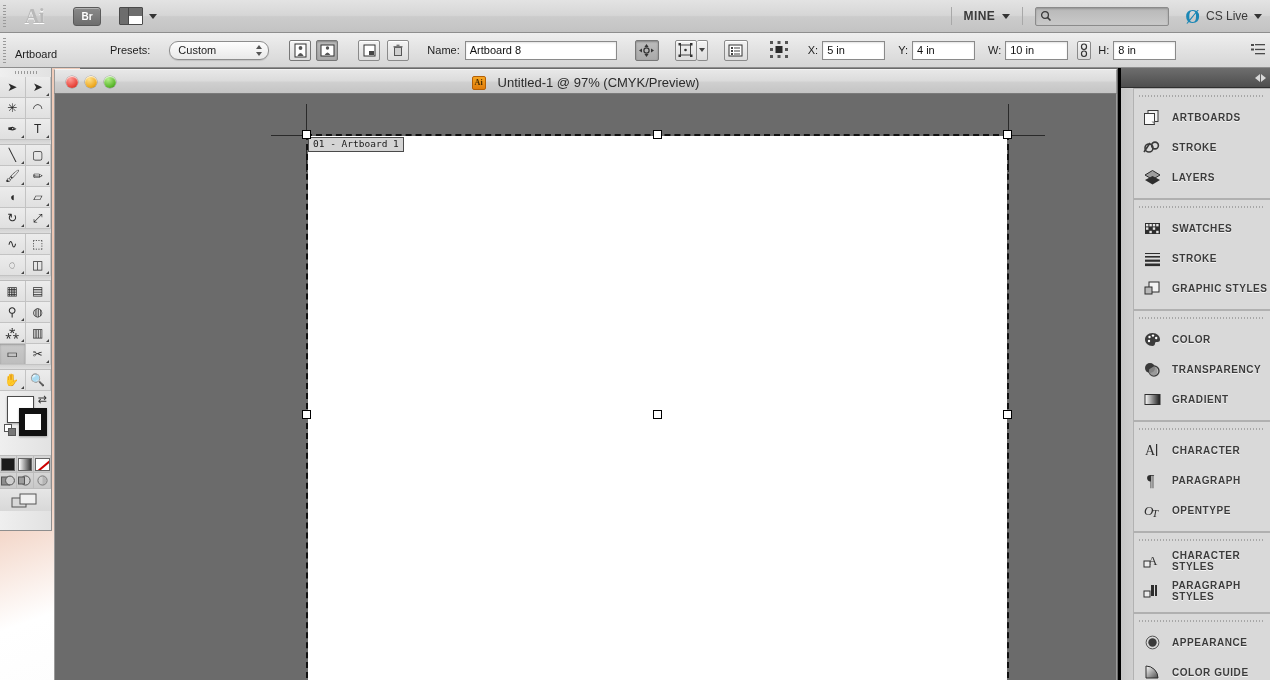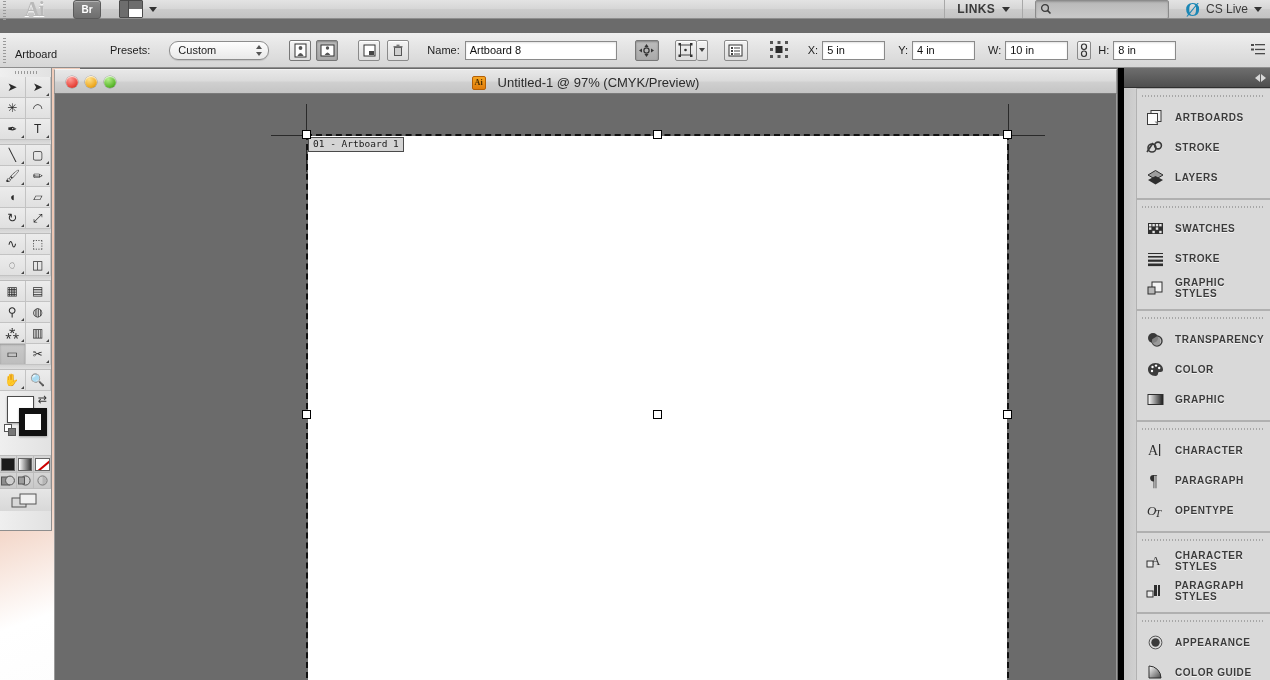--- a/index.html
+++ b/index.html
@@ -13,21 +13,21 @@
   #app{ position:relative; width:1270px; height:680px; overflow:hidden; }
 
   
   .wallpaper{
     position:absolute; left:0; top:68px; width:80px; height:612px;
     background:linear-gradient(160deg,#f0cdbb 0%,#edc6b4 30%,#e8c0ae 55%,#f3d6c8 72%,#ffffff 88%,#fdfdfd 100%);
   }
 
   
   .menubar{
-    position:absolute; left:0; top:0; width:1270px; height:19px;
+    position:absolute; left:0; top:0; width:1270px; height:33px;
     background:linear-gradient(180deg,#e3e3e3 0%,#d6d6d6 48%,#cccccc 52%,#c3c3c3 100%);
     border-bottom:1px solid #8e8e8e;
     display:flex; align-items:center;
   }
   .mb-grip{ width:9px; height:33px; display:flex; align-items:center; justify-content:center;}
   .mb-grip i{ display:block; width:3px; height:23px;
     background-image:repeating-linear-gradient(180deg,#9a9a9a 0 1px,transparent 1px 3px);}
   .ai-logo{
     width:34px; margin-left:8px; text-align:center;
     font-family:"Liberation Serif", serif; font-size:21px; font-weight:bold;
@@ -140,21 +140,21 @@
 
   
   .abtag{
     position:absolute; left:253px; top:43px;
     background:#d4d4d4; border:1px solid #4a4a4a;
     font-family:"DejaVu Sans Mono", monospace; font-size:9.5px; color:#1a1a1a;
     padding:1px 4px 2px 4px; white-space:nowrap; line-height:1.1;
   }
   .dock{
     position:absolute; left:1118px; top:68px; width:152px; height:612px;
-    background:#d4d4d4; border-left:6px solid #000000;
+    background:#d4d4d4; border-left:3px solid #000000;
   }
   .dock-header{
     height:20px; width:100%;
     background:linear-gradient(180deg,#6e6e6e,#4e4e4e);
     display:flex; align-items:center; justify-content:flex-end; padding-right:4px;
     border-bottom:1px solid #2f2f2f;
   }
   .collapse-arrows{ display:flex; gap:1px; }
   .ca{ width:0;height:0;border-top:4px solid transparent;border-bottom:4px solid transparent;}
   .ca.l{ border-right:5px solid #d8d8d8;}
@@ -238,21 +238,21 @@
       <span class="arr-ico">
           <b></b>
           <b></b>
         </span>
       <span class="caret"></span>
     </div>
 
     <div class="mb-right">
       <div class="mb-sep"></div>
       <div class="mine-wrap">
-        <span class="mine">LINKS</span>
+        <span class="mine">MINE</span>
         <span class="caret"></span>
       </div>
       <div class="mb-sep"></div>
       <div class="searchbox">
         <svg width="12" height="12" viewBox="0 0 12 12">
           <circle cx="5" cy="5" r="3.4" fill="none" stroke="#3a3a3a" stroke-width="1.3"></circle>
           <line x1="7.4" y1="7.4" x2="10.5" y2="10.5" stroke="#3a3a3a" stroke-width="1.5"></line>
         </svg>
       </div>
       <div class="cslive">
@@ -695,47 +695,47 @@
                 <rect x="6" y="2" width="10" height="10" fill="#f4f4f4" stroke="#2e2e2e"></rect>
                 <rect x="2" y="7" width="7" height="7" fill="#b8b8b8" stroke="#2e2e2e"></rect>
               </svg></span>
             <span class="lbl">GRAPHIC STYLES</span>
           </div>
         </div>
         <div class="pgroup">
           <div class="pgrip"></div>
           <div class="pitem">
             <span class="pico"><svg width="19" height="17" viewBox="0 0 19 17">
-                <circle cx="7" cy="7" r="5" fill="#3a3a3a"></circle>
-                <circle cx="11" cy="10" r="5" fill="none" stroke="#3a3a3a" stroke-width="1.4"></circle>
-                <path d="M11 5.2 a5 5 0 0 1 0 9.6 a5 5 0 0 1 -4.8 -6.6 z" fill="#8e8e8e" opacity=".85"></path>
-              </svg></span>
-            <span class="lbl">TRANSPARENCY</span>
-          </div>
-          <div class="pitem">
-            <span class="pico"><svg width="19" height="17" viewBox="0 0 19 17">
                 <path d="M9.5 2 C14 2 17 5 17 8.5 C17 11 15 11 13.5 11 C12.5 11 12 11.5 12 12.5 C12 14 11 15 9.5 15 C5 15 2 11.8 2 8.5 C2 5 5 2 9.5 2 Z" fill="#3c3c3c"></path>
                 <circle cx="6.5" cy="6" r="1.2" fill="#fff"></circle>
                 <circle cx="10" cy="4.6" r="1.2" fill="#fff"></circle>
                 <circle cx="13.2" cy="7" r="1.2" fill="#fff"></circle>
                 <circle cx="6" cy="10" r="1.2" fill="#fff"></circle>
               </svg></span>
             <span class="lbl">COLOR</span>
+          </div>
+          <div class="pitem">
+            <span class="pico"><svg width="19" height="17" viewBox="0 0 19 17">
+                <circle cx="7" cy="7" r="5" fill="#3a3a3a"></circle>
+                <circle cx="11" cy="10" r="5" fill="none" stroke="#3a3a3a" stroke-width="1.4"></circle>
+                <path d="M11 5.2 a5 5 0 0 1 0 9.6 a5 5 0 0 1 -4.8 -6.6 z" fill="#8e8e8e" opacity=".85"></path>
+              </svg></span>
+            <span class="lbl">TRANSPARENCY</span>
           </div>
           <div class="pitem">
             <span class="pico"><svg width="19" height="17" viewBox="0 0 19 17">
                 <rect x="2" y="3.5" width="15" height="10" fill="url(#gr1)" stroke="#2e2e2e"></rect>
                 <defs>
                   <linearGradient id="gr1" x1="0" x2="1">
                     <stop offset="0" stop-color="#ffffff"></stop>
                     <stop offset="1" stop-color="#1a1a1a"></stop>
                   </linearGradient>
                 </defs>
               </svg></span>
-            <span class="lbl">GRAPHIC</span>
+            <span class="lbl">GRADIENT</span>
           </div>
         </div>
         <div class="pgroup">
           <div class="pgrip"></div>
           <div class="pitem">
             <span class="pico"><svg width="19" height="17" viewBox="0 0 19 17">
                 <text x="2" y="13" font-family="Liberation Serif, serif" font-size="14" fill="#2e2e2e">A</text>
                 <rect x="13" y="2" width="1.2" height="12" fill="#2e2e2e"></rect>
               </svg></span>
             <span class="lbl">CHARACTER</span>

